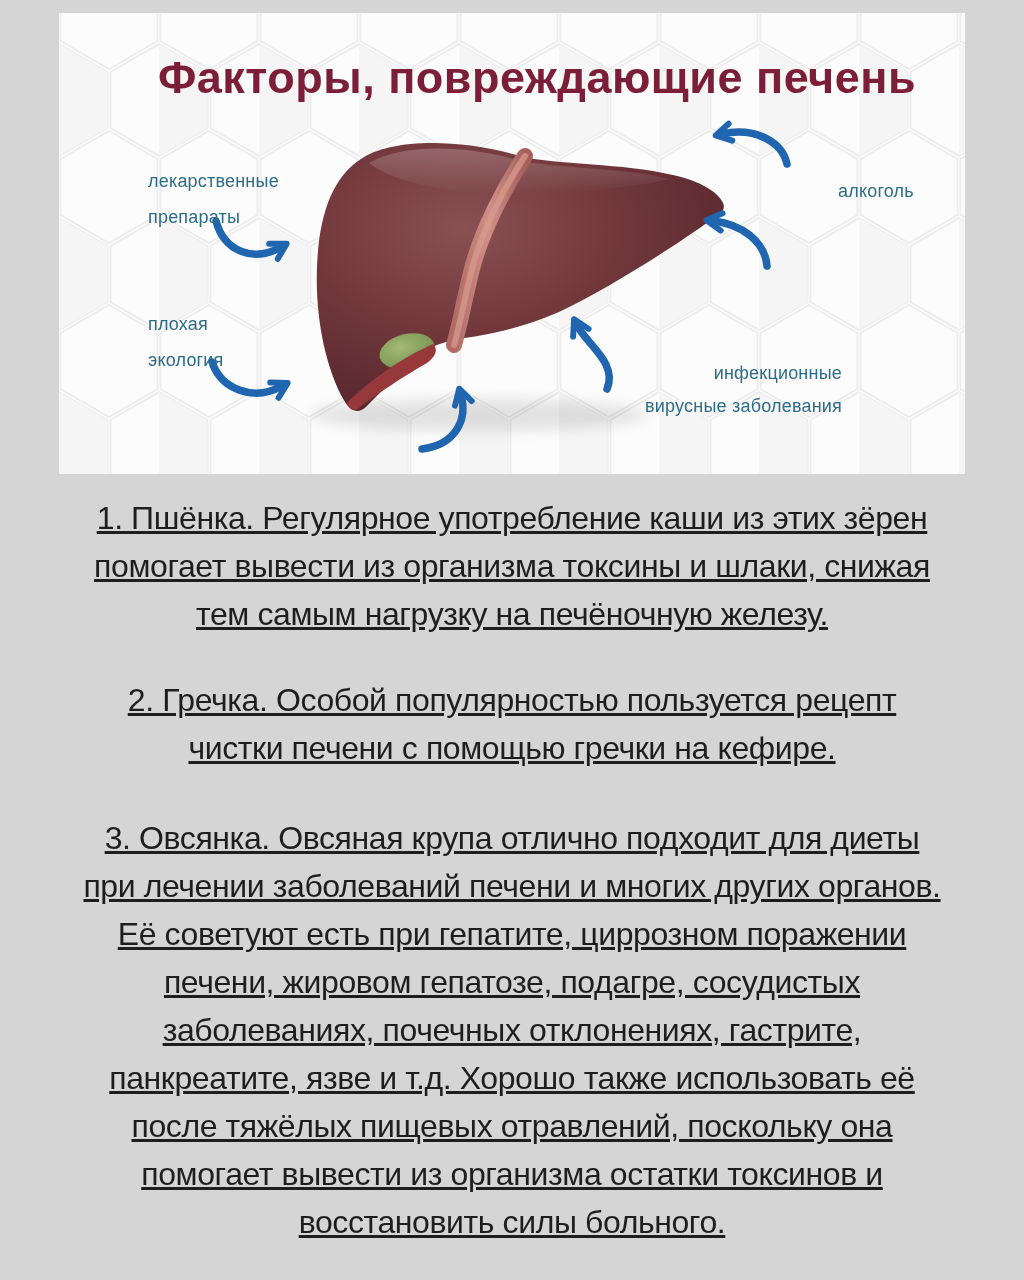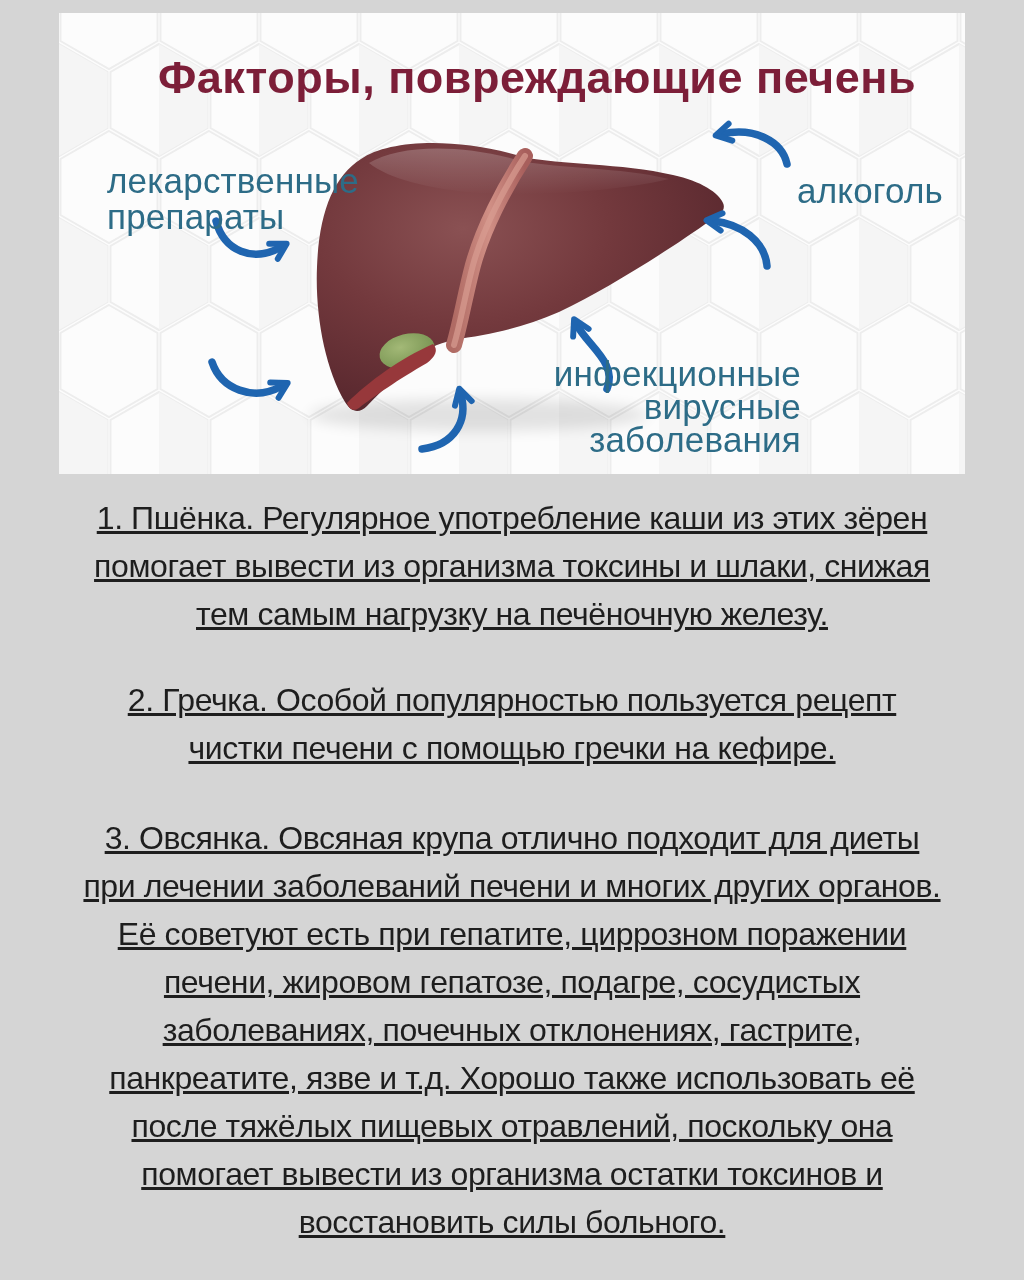--- a/index.html
+++ b/index.html
@@ -41,25 +41,26 @@
     letter-spacing: 0.5px;
     color: var(--title-color);
   }
   .art {
     position: absolute; left: 0; top: 0;
     width: 906px; height: 461px;
   }
   .label {
     position: absolute;
     color: var(--label-color);
-    font-size: 35px;
+    font-size: 18px;
     line-height: 36px;
     font-weight: 500;
     white-space: pre-line;
     letter-spacing: 0.2px;
+    margin-left: 41px;
   }
   .lbl-drugs     { left: 48px;  top: 150px; }
   .lbl-ecology   { left: 48px;  top: 293px; }
   .lbl-heavy     { left: 143px; top: 432px; }
   .lbl-alcohol   { left: 738px; top: 160px; }
   .lbl-autoimmune{ left: 625px; top: 262px; width: 272px; text-align: center; line-height: 33px; }
   .lbl-infect    { left: 450px; top: 344px; width: 292px; text-align: right;  line-height: 33px; }
   .arrow {
     fill: none;
     stroke: var(--arrow-color);
@@ -188,20 +189,22 @@
       <path class="arrow" d="M 153,349 C 162,376 194,389 223,373" marker-end="url(#arrowhead)"></path>
       <path class="arrow" d="M 363,436 C 396,432 409,407 402,382" marker-end="url(#arrowhead)"></path>
       <path class="arrow" d="M 728,151 C 723,128 695,114 663,121" marker-end="url(#arrowhead)"></path>
       <path class="arrow" d="M 708,253 C 706,228 682,211 654,208" marker-end="url(#arrowhead)"></path>
       <path class="arrow" d="M 548,376 C 559,350 528,332 518,312" marker-end="url(#arrowhead)"></path>
     </g>
   </svg>
 
   <div class="label lbl-drugs">лекарственные
 препараты</div>
+  <div class="label lbl-ecology">плохая
+экология</div>
   <div class="label lbl-alcohol">алкоголь</div>
   <div class="label lbl-infect">инфекционные
 вирусные заболевания</div>
 </div>
 
 <div class="article">
   <p class="p-millet">1. Пшёнка. Регулярное употребление каши из этих зёрен
 помогает вывести из организма токсины и шлаки, снижая
 тем самым нагрузку на печёночную железу.</p>
   <p class="p-buckwheat">2. Гречка. Особой популярностью пользуется рецепт

